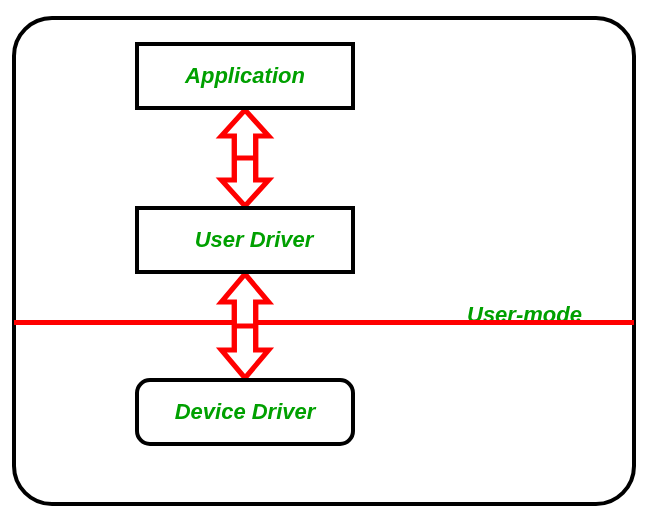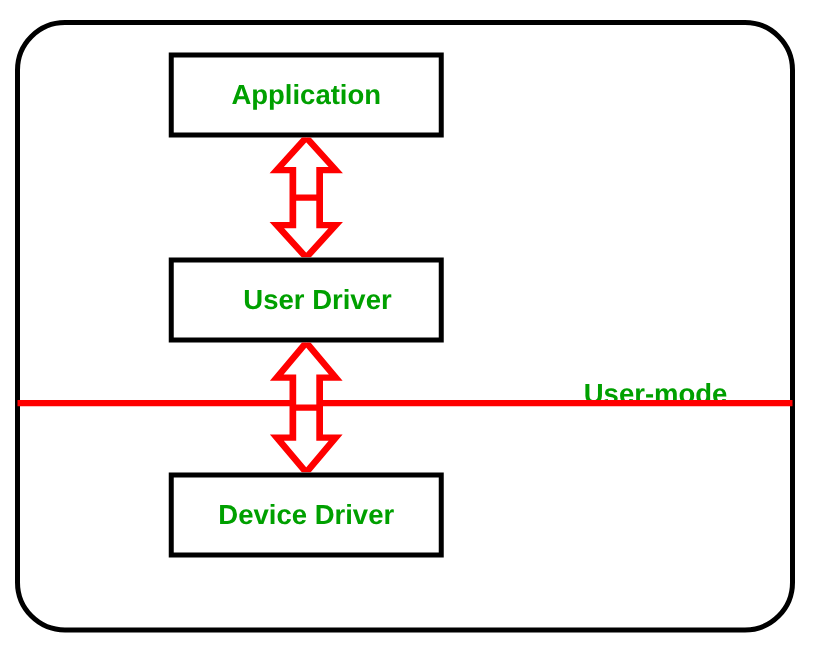--- a/index.html
+++ b/index.html
@@ -7,20 +7,21 @@
     padding: 0;
     width: 650px;
     height: 519px;
     background: #ffffff;
     font-family: "Segoe UI", Arial, sans-serif;
   }
   .canvas {
     position: relative;
     width: 650px;
     height: 519px;
+    font-style: italic;
   }
   
   .frame {
     position: absolute;
     left: 12px;
     top: 16px;
     width: 624px;
     height: 490px;
     border: 4px solid #000;
     border-radius: 40px;
@@ -41,21 +42,21 @@
   .node-label {
     color: #00a000;
     font-weight: 700;
     font-size: 22px;
     text-align: center;
     line-height: 1.1;
   }
   
   #application { left: 135px; top: 42px; }
   #user-driver { left: 135px; top: 206px; padding-left: 18px; }
-  #device-driver { left: 135px; top: 378px; }
+  #device-driver { left: 135px; top: 378px; border-radius: 15px; }
   
   .biarrow {
     position: absolute;
     left: 215px;   
     width: 60px;
   }
   #arrow1 { top: 110px; height: 96px; }
   #arrow2 { top: 274px; height: 104px; }
   .biarrow svg { width: 100%; height: 100%; display: block; }
   

